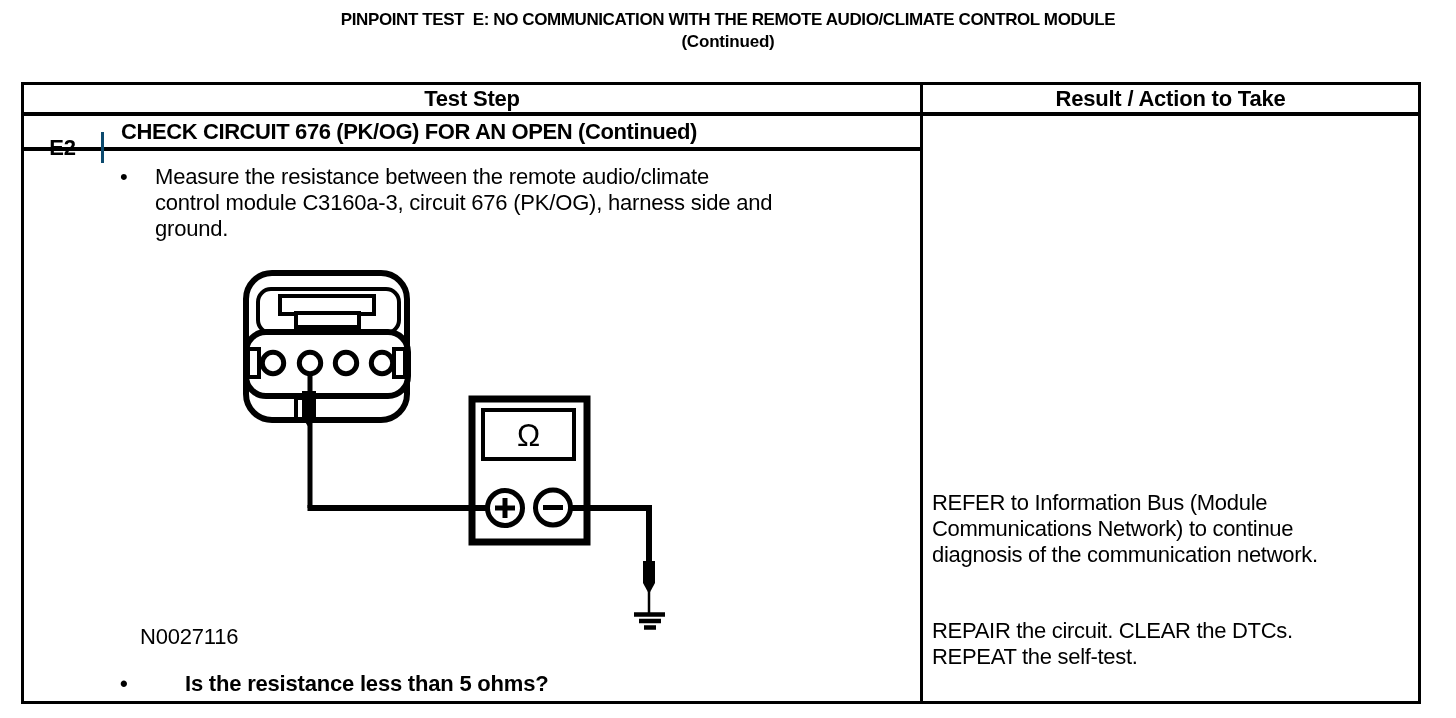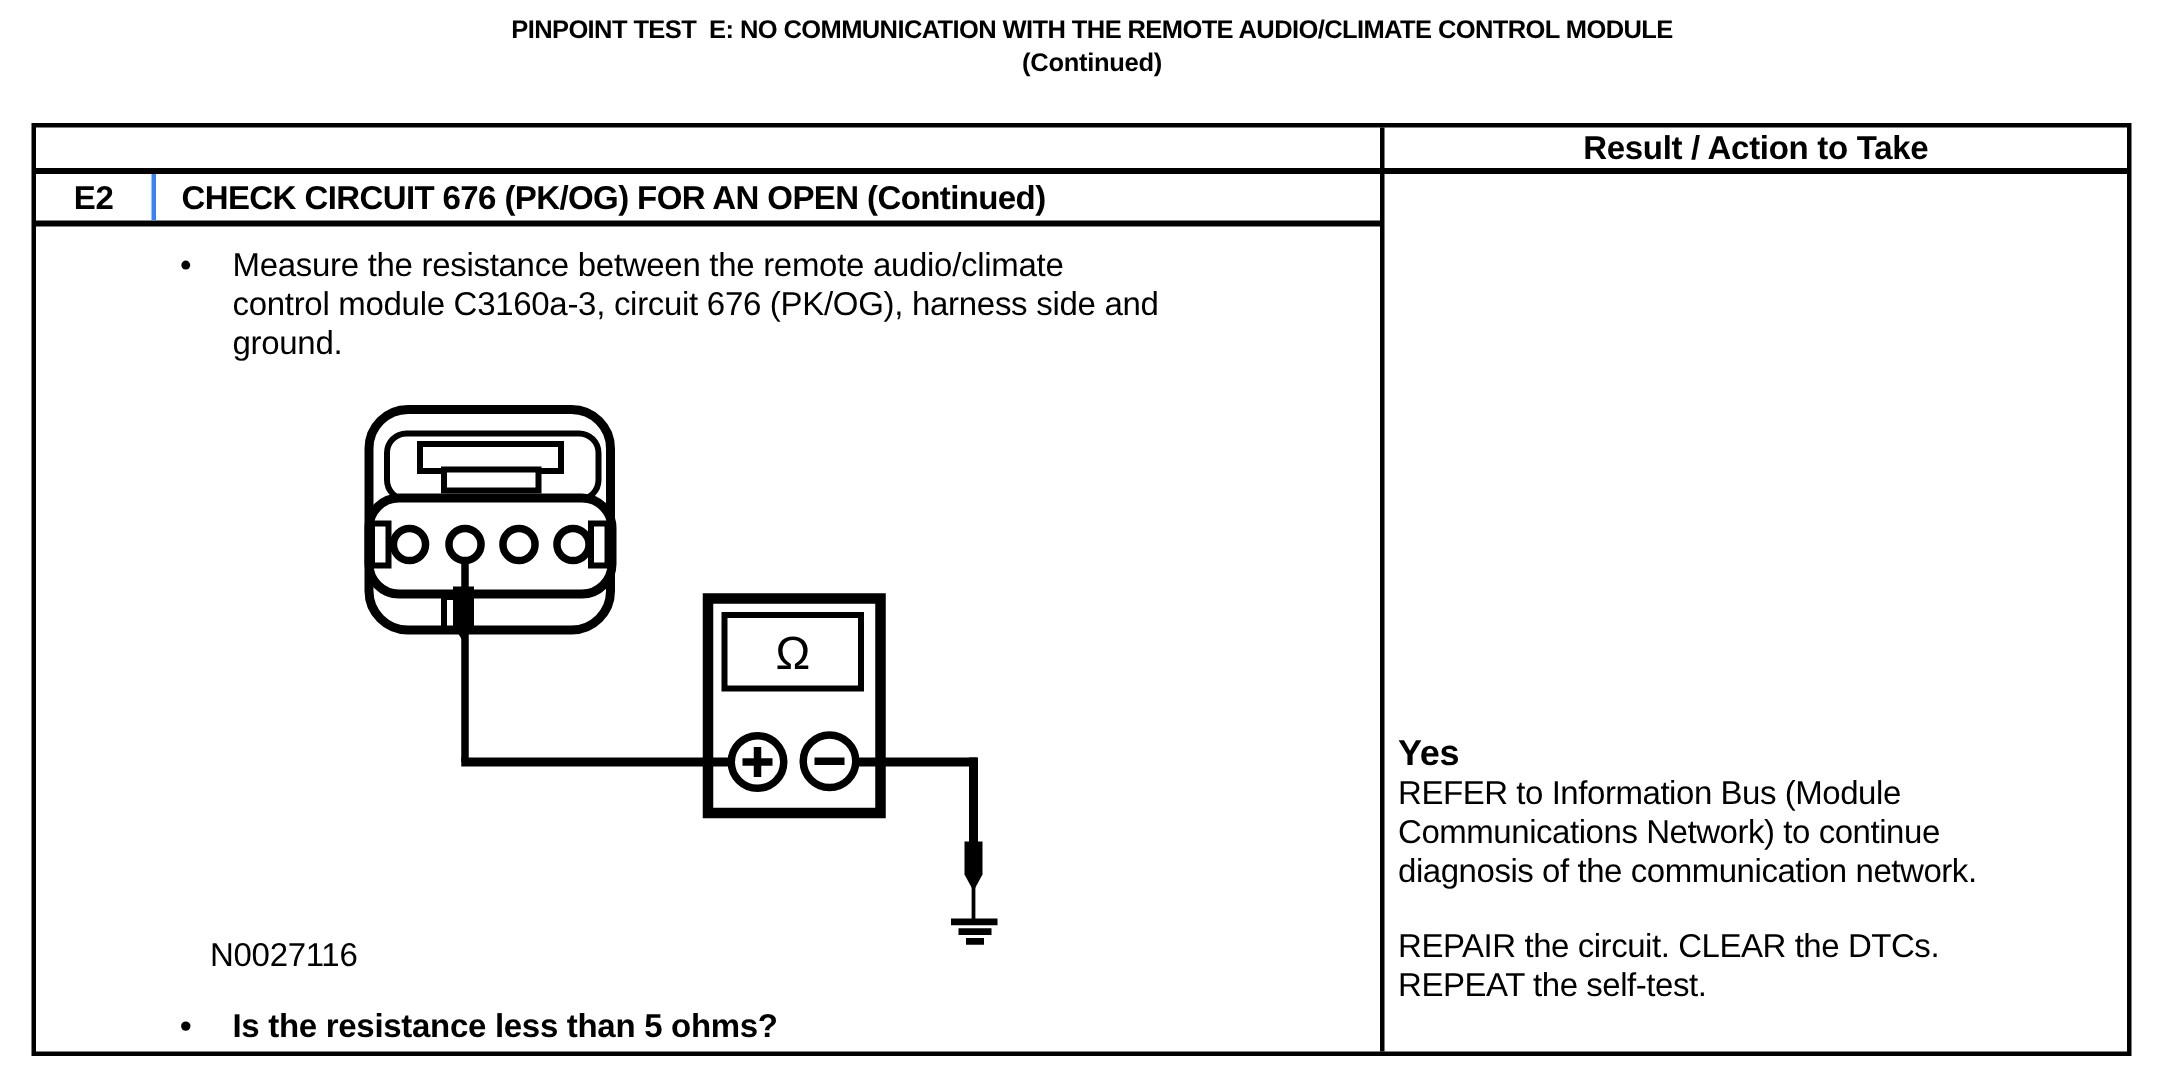--- a/index.html
+++ b/index.html
@@ -28,36 +28,36 @@
     font-weight:bold; font-size:22px;
   }
   .header-cell-right {
     position:absolute; left:899px; top:0; right:0; height:27px;
     display:flex; align-items:center; justify-content:center;
     font-weight:bold; font-size:22px;
   }
 
   .step-row { position:absolute; left:0; top:31px; width:896px; height:35px; border-bottom:4px solid #000; }
   .step-id-cell {
-    position:absolute; left:0; top:0; width:80px; height:31px; border-right:3px solid #3b82f6;
+    position:absolute; left:0; top:16px; width:80px; height:31px; border-right:3px solid #0c4a6e;
     display:flex; align-items:center; justify-content:center;
     font-weight:bold; font-size:22px;
   }
   .step-title-cell {
     position:absolute; left:83px; top:0; right:0; height:31px;
     display:flex; align-items:center;
     padding-left:14px; font-weight:bold; font-size:22px; letter-spacing:-0.4px;text-align:right;
   }
 
   .bullet-item { position:absolute; display:flex; }
   .bullet-glyph { width:35px; font-size:22px; line-height:26px; }
   .bullet-lines  { font-size:22px; line-height:26px; }
   .instruction-block { top:79px; left:96px; }
   .question-block { top:586px; left:96px; font-weight:bold; }
-  .question-block .bullet-lines { font-size:22px; }
+  .question-block .bullet-lines { font-size:22px;margin-left:30px; }
 
   .figure-label { position:absolute; left:116px; top:539px; font-size:22px; }
 
   .diagram-svg { position:absolute; left:196px; top:170px; width:480px; height:390px; }
 
   .result-col { position:absolute; left:899px; top:31px; right:0; bottom:0; }
   .result-block { position:absolute; left:9px; right:4px; }
   .yes-block { top:374px; }
   .no-block  { top:502px; }
   .result-label { font-size:24px; font-weight:bold; line-height:26px; }
@@ -68,20 +68,21 @@
 
 <div class="title-wrap">
   <div class="title-line1">PINPOINT TEST  E: NO COMMUNICATION WITH THE REMOTE AUDIO/CLIMATE CONTROL MODULE</div>
   <div class="title-line2">(Continued)</div>
 </div>
 
 <div class="doc-table">
   <div class="col-divider"></div>
 
   <div class="header-row">
+    <div class="header-cell-left">Test Step</div>
     <div class="header-cell-right">Result / Action to Take</div>
   </div>
 
   <div class="step-row">
     <div class="step-id-cell">E2</div>
     <div class="step-title-cell">CHECK CIRCUIT 676 (PK/OG) FOR AN OPEN (Continued)</div>
   </div>
 
   <div class="bullet-item instruction-block">
     <div class="bullet-glyph">•</div>
@@ -143,21 +144,20 @@
 
   <div class="figure-label">N0027116</div>
 
   <div class="bullet-item question-block">
     <div class="bullet-glyph">•</div>
     <div class="bullet-lines">Is the resistance less than 5 ohms?</div>
   </div>
 
   <div class="result-col">
     <div class="result-block yes-block">
-      <div class="result-label">Yes</div>
       <div class="result-line">REFER to Information Bus (Module</div>
       <div class="result-line">Communications Network) to continue</div>
       <div class="result-line">diagnosis of the communication network.</div>
     </div>
     <div class="result-block no-block">
       <div class="result-line">REPAIR the circuit. CLEAR the DTCs.</div>
       <div class="result-line">REPEAT the self-test.</div>
     </div>
   </div>
 </div>

